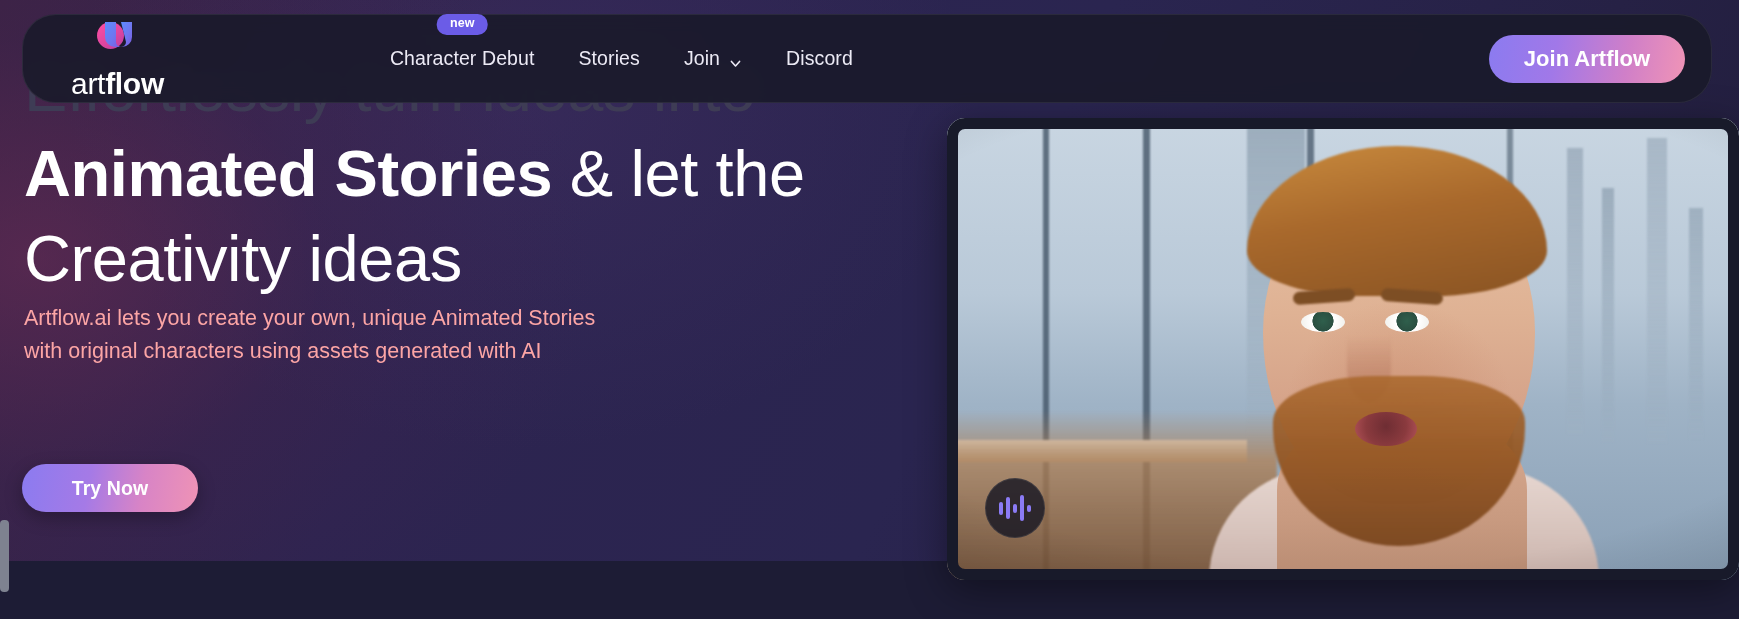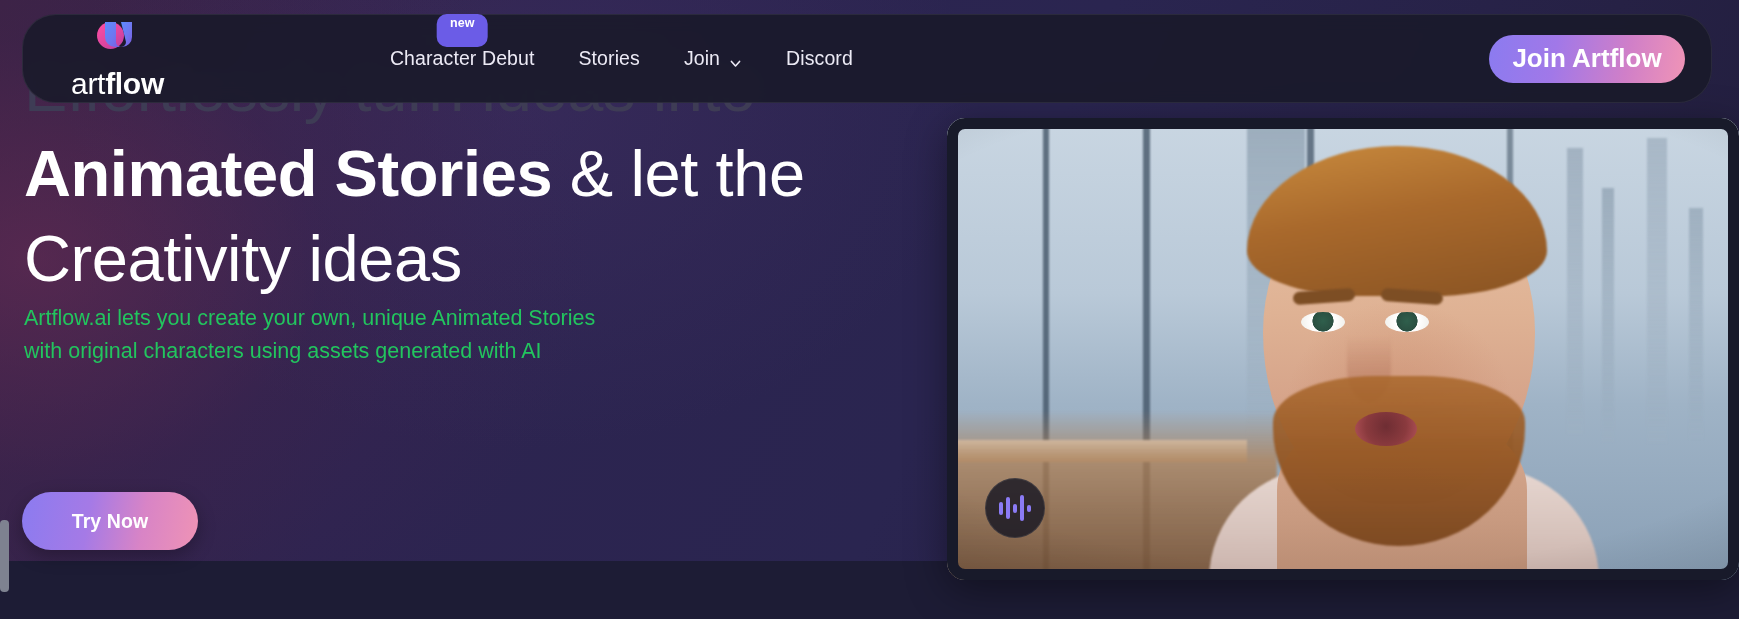--- a/index.html
+++ b/index.html
@@ -46,30 +46,30 @@
   .headline .ghost-line { color:#3e3c55; font-weight:400; }
   .headline .bold { font-weight:700; }
   .headline .light { font-weight:400; }
 
   .sub {
     position:absolute;
     left:24px; top:302px;
     width:700px;
     font-size:21.5px;
     line-height:33px;
-    color:#22c55e;
+    color:#fca5a5;
     font-weight:400;
     z-index:2;
   }
 
   
   .try-now {
     position:absolute;
-    left:22px; top:492px;
-    width:176px; height:58px;
+    left:22px; top:464px;
+    width:176px; height:48px;
     border-radius:29px;
     border:none;
     cursor:pointer;
     background:linear-gradient(100deg, #8b7bf0 0%, #a57ae6 38%, #d884c6 68%, #ef93b5 100%);
     color:#ffffff;
     font-size:19.5px;
     font-weight:700;
     font-family:"Liberation Sans", sans-serif;
     letter-spacing:0.1px;
     z-index:3;
@@ -271,36 +271,36 @@
     display:flex; align-items:center; gap:9px;
   }
   .badge-new {
     position:absolute;
     left:50%; transform:translateX(-50%);
     top:-33px;
     background:#6b5ce7;
     color:#ffffff;
     font-size:12.5px;
     font-weight:700;
-    padding:3px 13px 16px;
+    padding:3px 13px 4px;
     border-radius:10px;
     line-height:1.1;
   }
   .chev { display:inline-block; width:13px; height:13px; }
 
   .join-btn {
     position:absolute;
     right:26px; top:50%; transform:translateY(-50%);
     width:196px; height:48px;
     border-radius:32px;
     border:none;
     cursor:pointer;
     background:linear-gradient(100deg, #8b7bf0 0%, #a178e8 34%, #d07fc8 70%, #f094b6 100%);
     color:#ffffff;
-    font-size:26px;
+    font-size:22px;
     font-weight:700;
     font-family:"Liberation Sans", sans-serif;
   }
 
   
   .scroll-sliver {
     position:absolute;
     left:0; top:520px;
     width:9px; height:72px;
     background:#7e8290;

